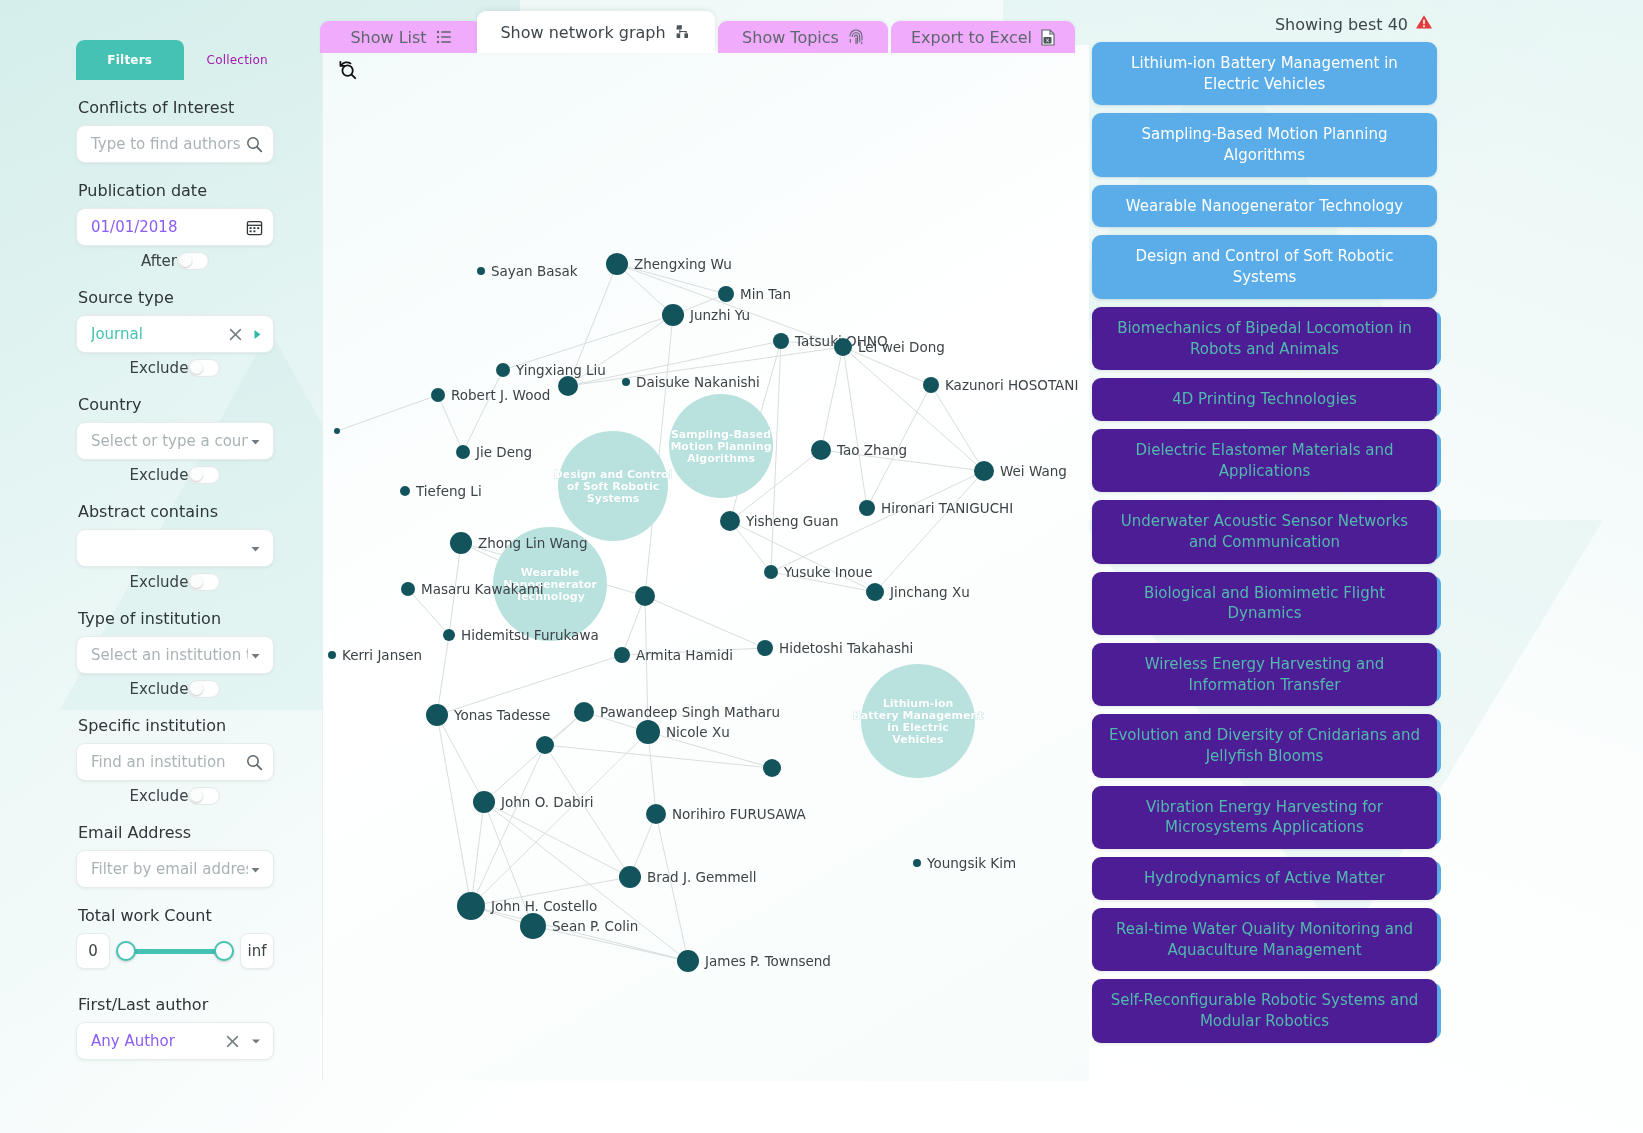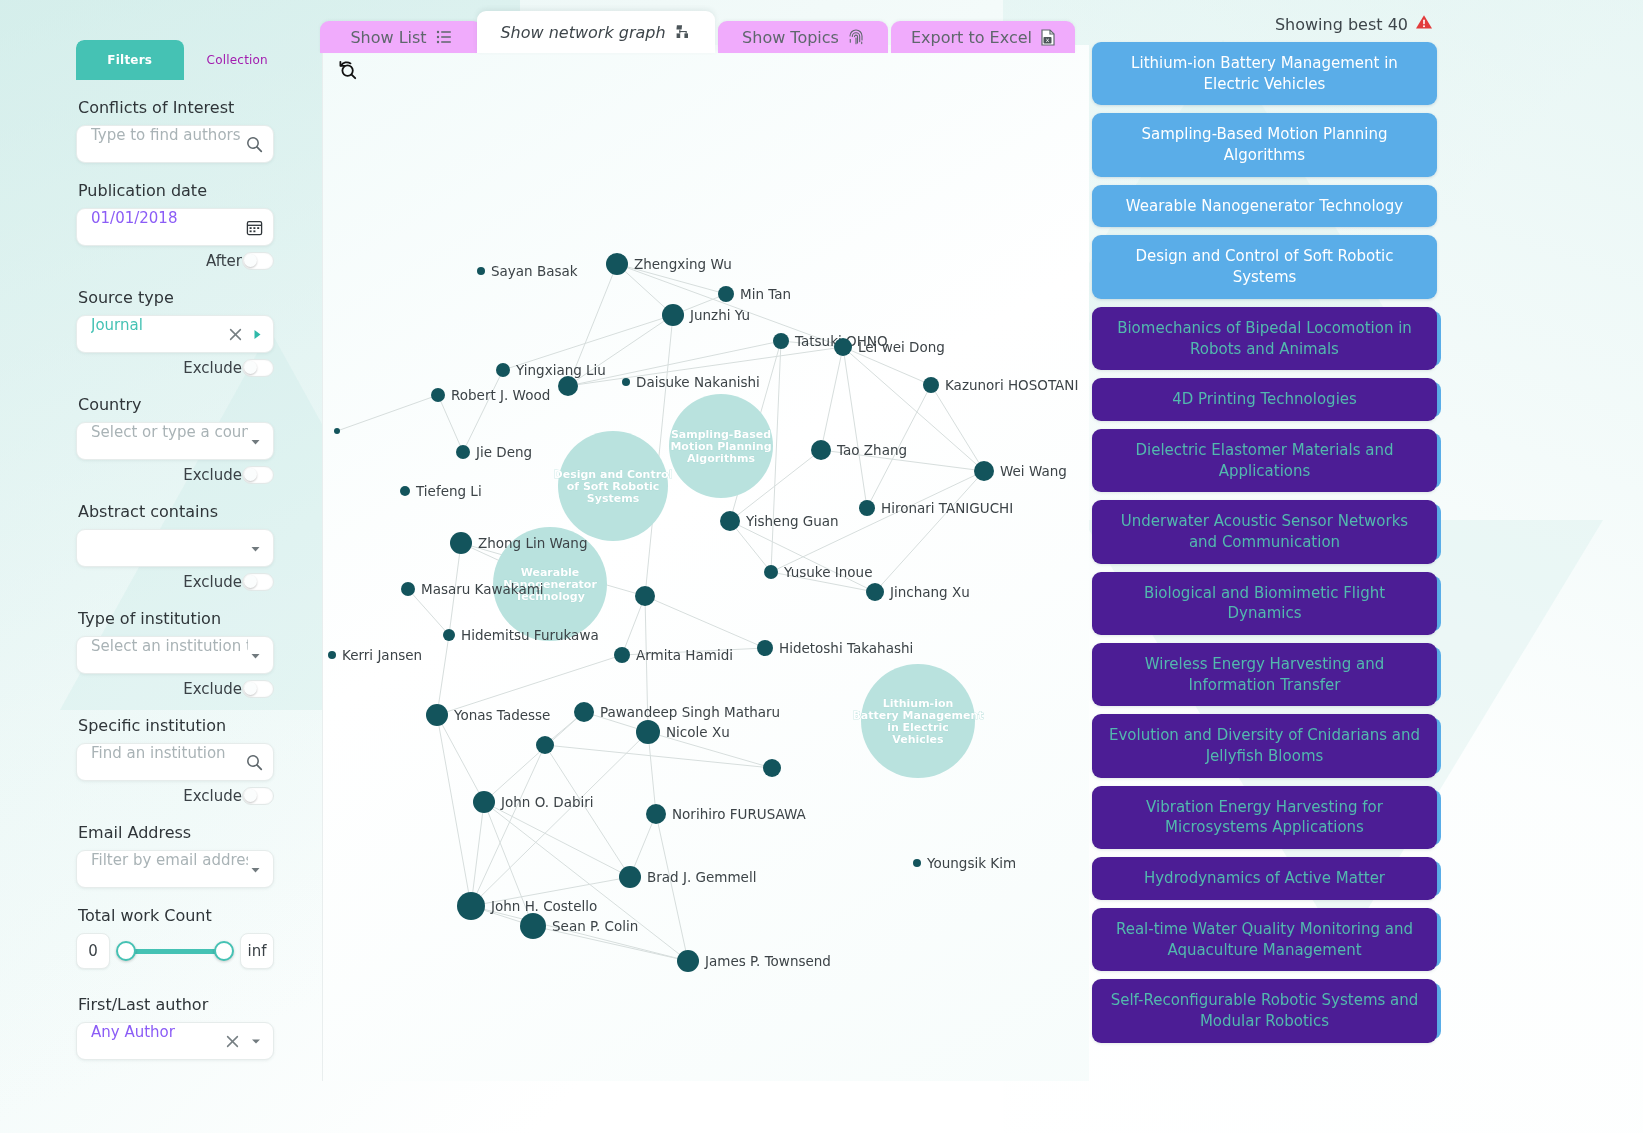--- a/index.html
+++ b/index.html
@@ -34,27 +34,27 @@
   .tabrow{display:flex;width:215px;height:40px;border-radius:8px 8px 0 0;overflow:hidden;
     margin-left:0;}
   .ftab{flex:1;display:flex;align-items:center;justify-content:center;
     font-size:12px;letter-spacing:.2px;}
   .ftab.active{background:#45c2b4;color:#ffffff;font-weight:700;border-radius:8px 8px 0 0;}
   .ftab.inactive{color:#a21caf;background:transparent;}
   .fgroup{margin-top:18px;}
   .flabel{font-size:16px;color:#2f3539;margin:0 0 8px 2px;}
   .fctrl{position:relative;width:198px;height:38px;background:#fff;border:1px solid #e6eceb;
     border-radius:9px;box-shadow:0 1px 3px rgba(90,120,118,.10);
-    display:flex;padding:0 10px 0 14px;box-sizing:border-box;}
+    display:flex;align-items:center;padding:0 10px 0 14px;box-sizing:border-box;}
   .fctrl .val{font-size:15px;color:#8b5cf6;flex:1;white-space:nowrap;overflow:hidden;}
   .fctrl .val.ph{color:#a9b3b6;}
   .fctrl .val.teal{color:#45c2b4;}
   .ico{flex:0 0 auto;color:#5d666b;display:flex;align-items:center;}
   .ico svg{display:block;}
-  .excl{display:flex;align-items:center;justify-content:flex-end;gap:0;
+  .excl{display:flex;align-items:center;justify-content:center;gap:0;
     width:198px;margin-top:6px;}
   .excl span{font-size:15px;color:#3a4146;}
   .toggle{width:30px;height:16px;border-radius:9px;background:#fff;border:1px solid #e2e9e8;
     box-shadow:inset 0 0 2px rgba(0,0,0,.06);position:relative;}
   .toggle:after{content:"";position:absolute;left:1px;top:1px;width:13px;height:13px;border-radius:50%;
     background:#fbfdfd;box-shadow:0 1px 2px rgba(0,0,0,.22);}
   .sliderwrap{display:flex;align-items:center;gap:0;width:198px;margin-top:6px;}
   .numbox{width:32px;height:34px;border:1px solid #e6eceb;border-radius:8px;background:#fff;
     display:flex;align-items:center;justify-content:center;font-size:15px;color:#3a4146;
     box-shadow:0 1px 2px rgba(90,120,118,.10);}
@@ -64,21 +64,21 @@
     border:2px solid #45c2b4;box-shadow:0 1px 3px rgba(0,0,0,.20);}
   .track .knob.k1{left:0;}
   .track .knob.k2{right:0;}
 
   
   #tabbar{position:absolute;left:320px;top:8px;width:780px;height:45px;z-index:6;}
   .ntab{position:absolute;top:13px;height:32px;display:flex;align-items:center;justify-content:center;
     gap:9px;font-size:16px;color:#5e676c;background:#f0abfc;border-radius:9px 9px 0 0;
     padding:0 18px;box-sizing:border-box;box-shadow:0 -1px 3px rgba(80,110,108,.07);}
   .ntab.sel{top:3px;height:42px;background:#ffffff;color:#3e464b;
-    box-shadow:0 -2px 5px rgba(80,110,108,.10);z-index:2;font-style:italic;}
+    box-shadow:0 -2px 5px rgba(80,110,108,.10);z-index:2;}
   .ntab svg{display:block;}
 
   
   #graph{position:absolute;left:322px;top:45px;width:766px;height:1036px;background:#fdffff;
     border-left:1px solid #e9eeee;z-index:4;overflow:hidden;}
   #graph .gradbg{position:absolute;inset:0;
     background:linear-gradient(150deg,rgba(240,250,249,.8),rgba(255,255,255,.95) 45%, rgba(246,252,251,.9));}
   #resetzoom{position:absolute;left:12px;top:12px;width:26px;height:26px;z-index:3;cursor:pointer;}
   svg#net{position:absolute;inset:0;width:766px;height:1036px;}
   .edge{stroke:#d7dedd;stroke-width:1;fill:none;}

